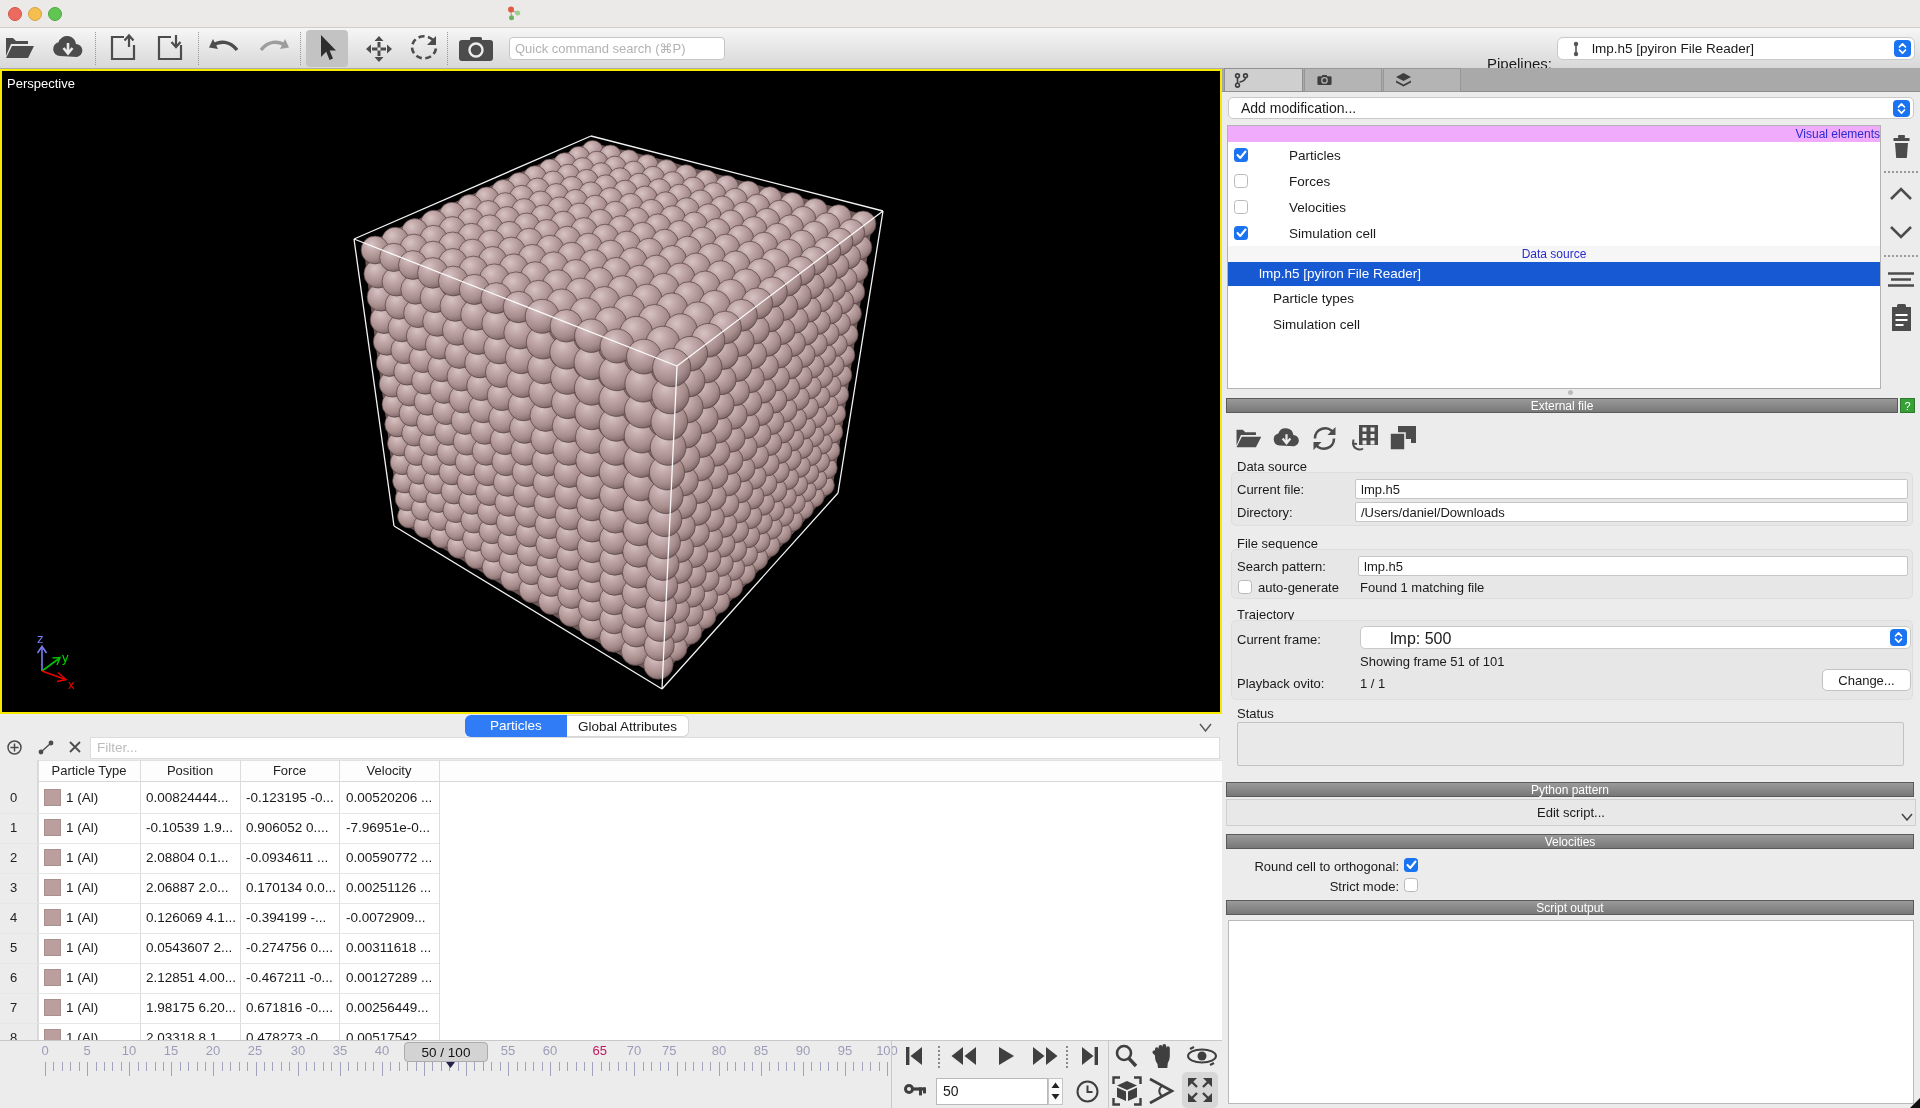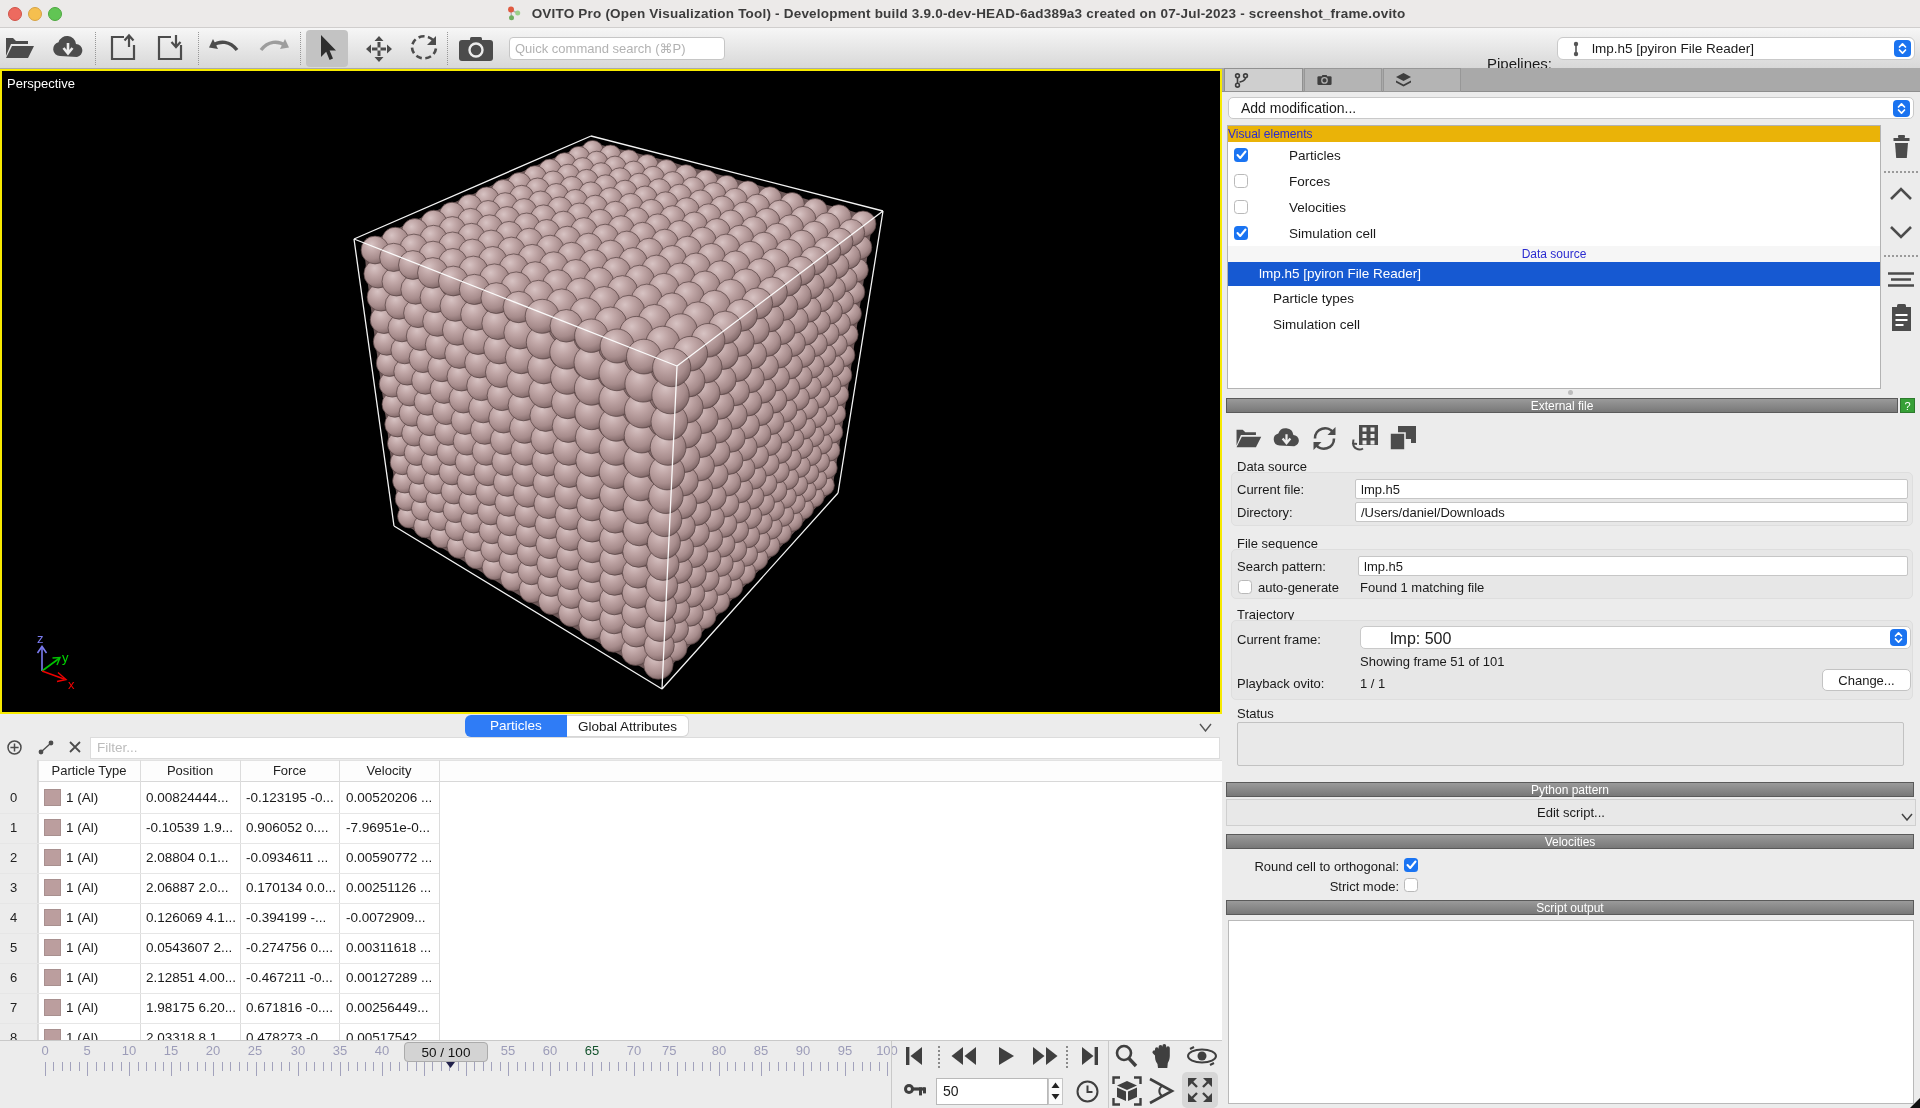--- a/index.html
+++ b/index.html
@@ -22,21 +22,20 @@
 <div class="abs" style="left:8px;top:7px;width:14px;height:14px;border-radius:50%;background:#ed6a5f;border:0.5px solid #d05348"></div>
 <div class="abs" style="left:28px;top:7px;width:14px;height:14px;border-radius:50%;background:#f5bf4f;border:0.5px solid #d6a243"></div>
 <div class="abs" style="left:48px;top:7px;width:14px;height:14px;border-radius:50%;background:#61c554;border:0.5px solid #4da73f"></div>
 <div class="abs" style="left:505px;top:5px;height:18px;white-space:nowrap">
 <svg width="17" height="17" viewBox="0 0 17 17" style="vertical-align:-4px">
       <path d="M6 5 12.5 8M6.5 12.5 6 5" stroke="#b0b0b0" stroke-width="1.4"></path>
       <circle cx="6" cy="4.5" r="3" fill="#e05a40"></circle>
       <circle cx="12.7" cy="8" r="2.5" fill="#9bd089"></circle>
       <circle cx="6.5" cy="12.8" r="2.5" fill="#6fae5e"></circle>
     </svg>
-<span style="font-size:13.5px;font-weight:bold;color:#3c3c3c;margin-left:6px;letter-spacing:0.2px">OVITO Pro (Open Visualization Tool) - Development build 3.9.0-dev-HEAD-6ad389a3 created on 07-Jul-2023 - screenshot_frame.ovito</span>
 </div>
 
 <div class="abs" style="left:0;top:28px;width:1920px;height:41px;background:linear-gradient(#f6f6f6,#d8d8d8);border-bottom:1px solid #aaa"></div>
 <div class="abs" style="left:306px;top:30px;width:42px;height:37px;background:#c3c3c3;border-radius:4px"></div>
 <svg class="abs" style="left:2px;top:34px" width="34" height="28" viewBox="0 0 34 28">
  <path class="icon" d="M2 4h9l3 3h12v3H9L4 22V4z M4 24 10 12h22l-6 12z"></path>
 </svg>
 <svg class="abs" style="left:50px;top:34px" width="36" height="28" viewBox="0 0 36 28">
  <path class="icon" d="M10 22a7 7 0 0 1-1.5-13.8A9 9 0 0 1 26 10a6.5 6.5 0 0 1 1 12.9z"></path>
  <path d="M18 9v9M13.5 14 18 19.5 22.5 14" stroke="#ececec" stroke-width="2.6" fill="none"></path>
@@ -1175,21 +1174,21 @@
 </svg>
 
 <div class="combo" style="left:1228px;top:97px;width:686px;height:22px">
  <span style="position:absolute;left:12px;top:2px;font-size:14px">Add modification...</span>
  <div class="stepper" style="right:3px;top:2px"><svg width="17" height="17" viewBox="0 0 17 17">
         <path d="M5.5 7 8.5 3.8 11.5 7M5.5 10 8.5 13.2 11.5 10" fill="none" stroke="#fff" stroke-width="1.7" stroke-linecap="round" stroke-linejoin="round"></path>
       </svg></div>
 </div>
 
 <div class="abs" style="left:1227px;top:125px;width:654px;height:264px;background:#fff;border:1px solid #b3b3b3"></div>
-<div class="abs" style="left:1228px;top:126px;width:652px;height:16px;background:#eab308;color:#2b2bd0;font-size:12px;text-align:left;line-height:16px">Visual elements</div>
+<div class="abs" style="left:1228px;top:126px;width:652px;height:16px;background:#f0abfc;color:#2b2bd0;font-size:12px;text-align:right;line-height:16px">Visual elements</div>
 <div class="cb on" style="left:1234px;top:148px">
     <svg width="11" height="10" viewBox="0 0 11 10">
       <path d="M1.5 5 4.2 8 9.5 1.5" fill="none" stroke="#fff" stroke-width="2" stroke-linecap="round" stroke-linejoin="round"></path>
     </svg>
   </div>
 <div class="lbl" style="left:1289px;top:148px;font-size:13.5px">Particles</div>
 <div class="cb off" style="left:1234px;top:174px"></div>
 <div class="lbl" style="left:1289px;top:174px;font-size:13.5px">Forces</div>
 <div class="cb off" style="left:1234px;top:200px"></div>
 <div class="lbl" style="left:1289px;top:200px;font-size:13.5px">Velocities</div>
@@ -1426,21 +1425,21 @@
 <div class="abs" style="left:156px;top:1043px;width:30px;text-align:center;font-size:13px;color:#9c9cb8">15</div>
 <div class="abs" style="left:198px;top:1043px;width:30px;text-align:center;font-size:13px;color:#9c9cb8">20</div>
 <div class="abs" style="left:240px;top:1043px;width:30px;text-align:center;font-size:13px;color:#9c9cb8">25</div>
 <div class="abs" style="left:283px;top:1043px;width:30px;text-align:center;font-size:13px;color:#9c9cb8">30</div>
 <div class="abs" style="left:325px;top:1043px;width:30px;text-align:center;font-size:13px;color:#9c9cb8">35</div>
 <div class="abs" style="left:367px;top:1043px;width:30px;text-align:center;font-size:13px;color:#9c9cb8">40</div>
 <div class="abs" style="left:409px;top:1043px;width:30px;text-align:center;font-size:13px;color:#9c9cb8">45</div>
 <div class="abs" style="left:451px;top:1043px;width:30px;text-align:center;font-size:13px;color:#9c9cb8">50</div>
 <div class="abs" style="left:493px;top:1043px;width:30px;text-align:center;font-size:13px;color:#9c9cb8">55</div>
 <div class="abs" style="left:535px;top:1043px;width:30px;text-align:center;font-size:13px;color:#9c9cb8">60</div>
-<div class="abs" style="left:577px;top:1043px;width:30px;text-align:center;font-size:13px;color:#14532d">65</div>
+<div class="abs" style="left:577px;top:1043px;width:30px;text-align:right;font-size:13px;color:#be185d">65</div>
 <div class="abs" style="left:619px;top:1043px;width:30px;text-align:center;font-size:13px;color:#9c9cb8">70</div>
 <div class="abs" style="left:662px;top:1043px;width:30px;text-align:left;font-size:13px;color:#9c9cb8">75</div>
 <div class="abs" style="left:704px;top:1043px;width:30px;text-align:center;font-size:13px;color:#9c9cb8">80</div>
 <div class="abs" style="left:746px;top:1043px;width:30px;text-align:center;font-size:13px;color:#9c9cb8">85</div>
 <div class="abs" style="left:788px;top:1043px;width:30px;text-align:center;font-size:13px;color:#9c9cb8">90</div>
 <div class="abs" style="left:830px;top:1043px;width:30px;text-align:center;font-size:13px;color:#9c9cb8">95</div>
 <div class="abs" style="left:872px;top:1043px;width:30px;text-align:center;font-size:13px;color:#9c9cb8">100</div>
 <div class="abs" style="left:45.0px;top:1062px;width:1px;height:14px;background:#a2a2bc"></div>
 <div class="abs" style="left:53.4px;top:1062px;width:1px;height:9px;background:#a2a2bc"></div>
 <div class="abs" style="left:61.8px;top:1062px;width:1px;height:9px;background:#a2a2bc"></div>

